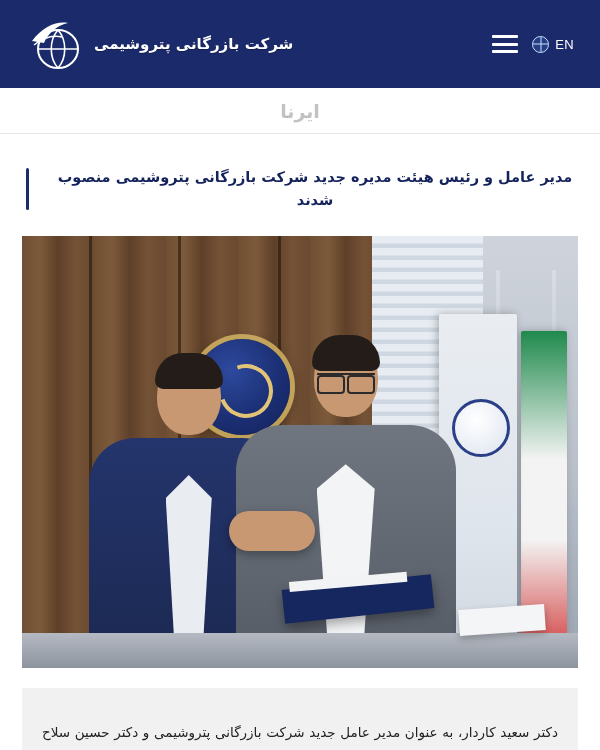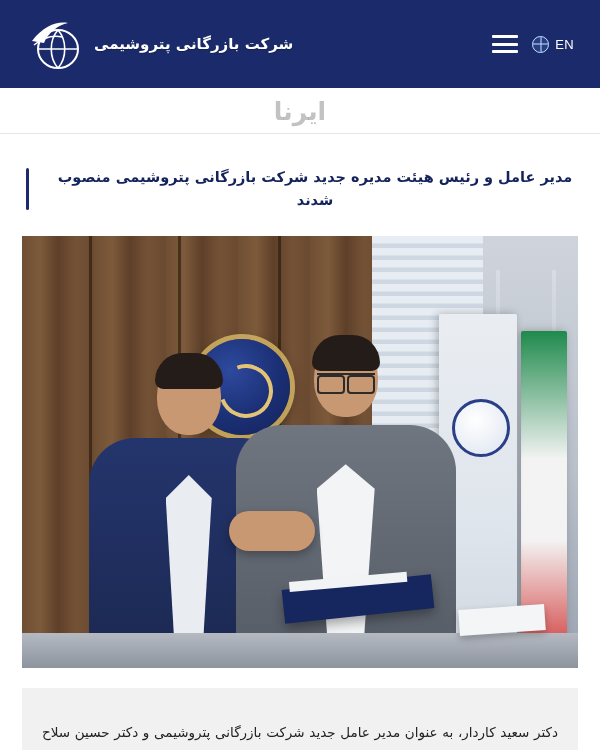--- a/index.html
+++ b/index.html
@@ -130,21 +130,21 @@
     direction: rtl;
     white-space: nowrap;
     z-index: 2;
   }
   .crumb .sep { color: #8a8a8a; margin: 0 5px; }
   .watermark {
     position: absolute;
     left: 50%;
     top: 50%;
     transform: translate(-50%,-50%);
-    font-size: 25px;
+    font-size: 19px;
     font-weight: 700;
     color: rgba(120,120,125,.45);
     z-index: 1;
     white-space: nowrap;
     letter-spacing: 1px;
   }
 
   
   .title-wrap {
     padding: 22px 26px 14px 26px;

